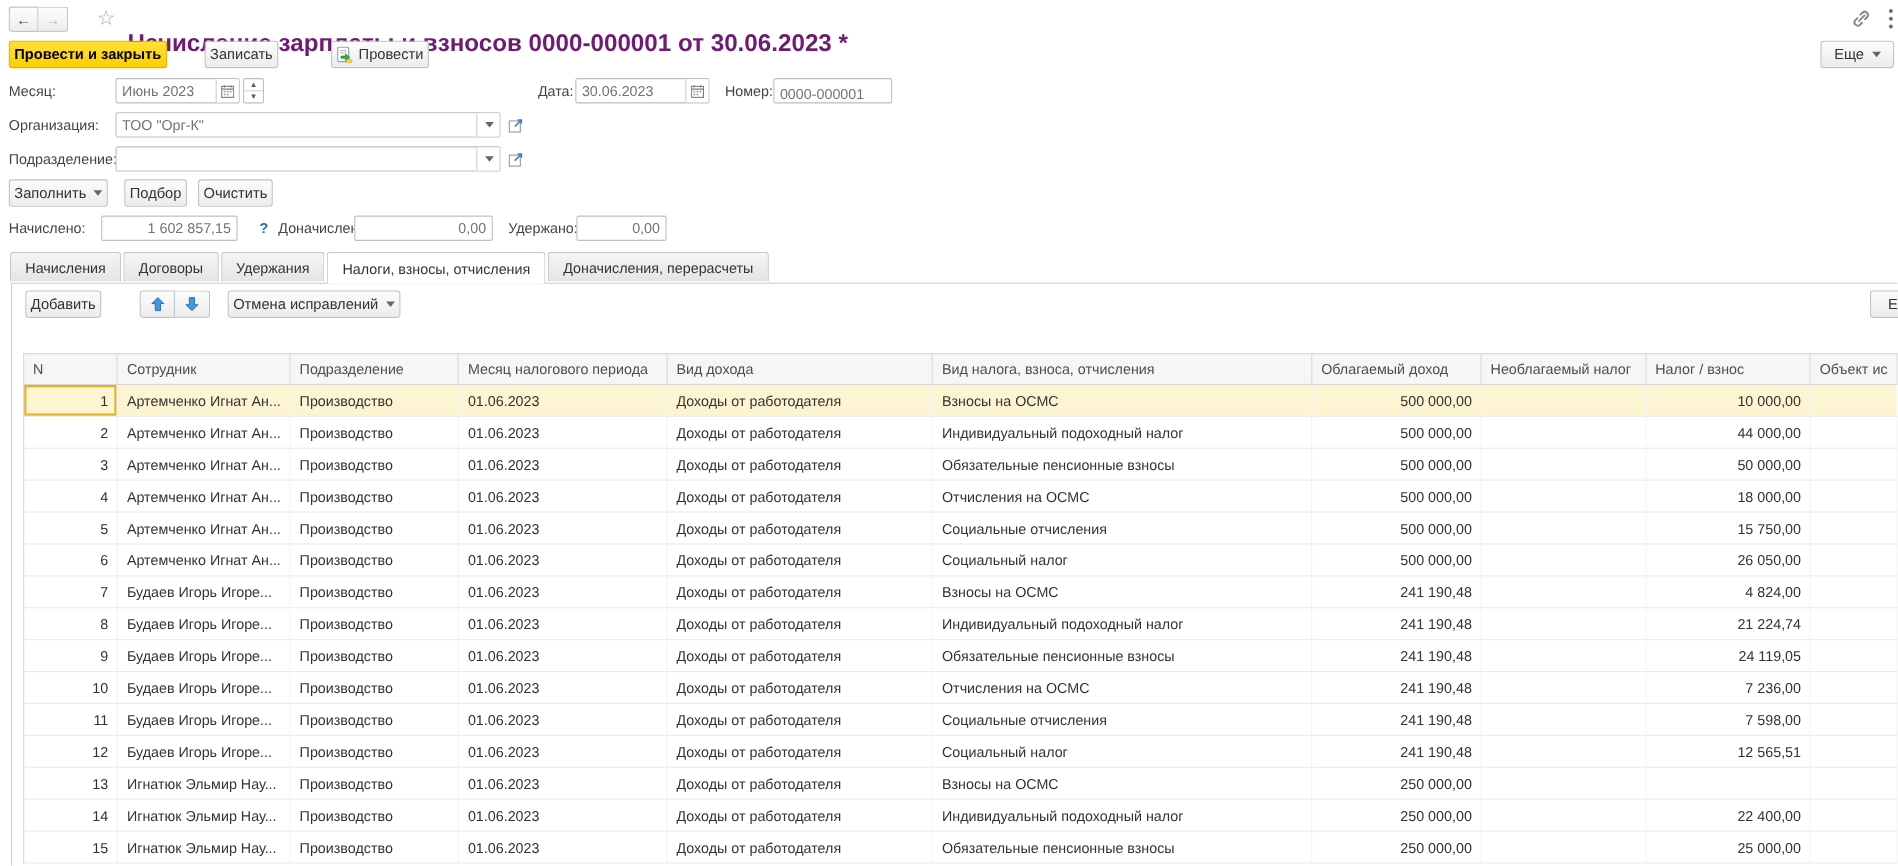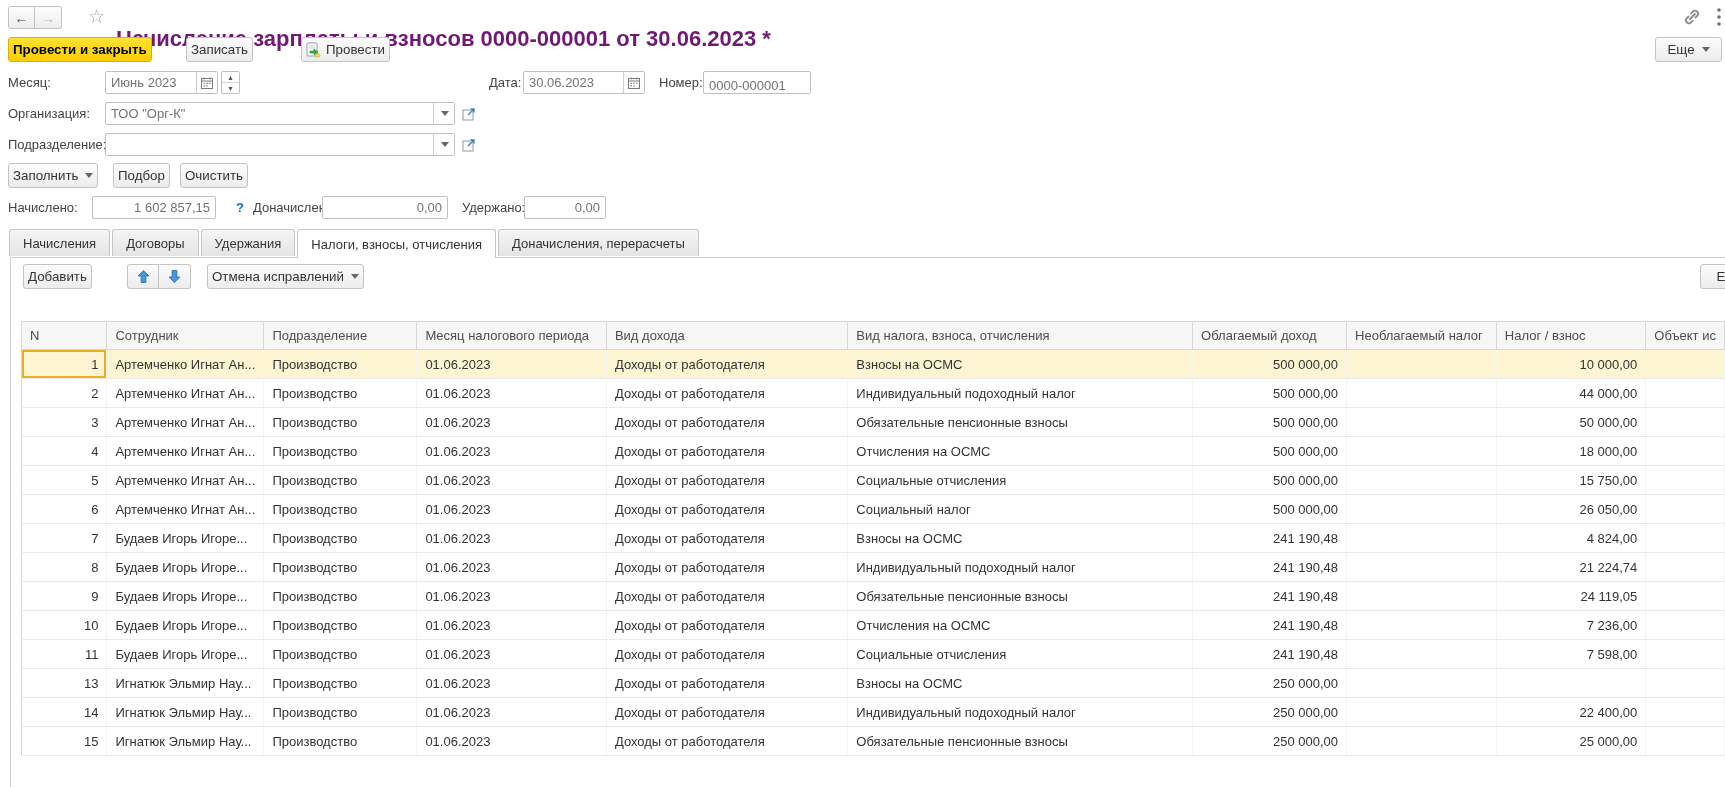--- a/index.html
+++ b/index.html
@@ -386,20 +386,32 @@
           <td class="">Производство</td>
           <td class="">01.06.2023</td>
           <td class="">Доходы от работодателя</td>
           <td class="">Социальные отчисления</td>
           <td class="r">241 190,48</td>
           <td class="r"></td>
           <td class="r">7 598,00</td>
           <td class=""></td>
         </tr>
         <tr>
+          <td class="r">12</td>
+          <td class="">Будаев Игорь Игоре...</td>
+          <td class="">Производство</td>
+          <td class="">01.06.2023</td>
+          <td class="">Доходы от работодателя</td>
+          <td class="">Социальный налог</td>
+          <td class="r">241 190,48</td>
+          <td class="r"></td>
+          <td class="r">12 565,51</td>
+          <td class=""></td>
+        </tr>
+        <tr>
           <td class="r">13</td>
           <td class="">Игнатюк Эльмир Нау...</td>
           <td class="">Производство</td>
           <td class="">01.06.2023</td>
           <td class="">Доходы от работодателя</td>
           <td class="">Взносы на ОСМС</td>
           <td class="r">250 000,00</td>
           <td class="r"></td>
           <td class="r"></td>
           <td class=""></td>

